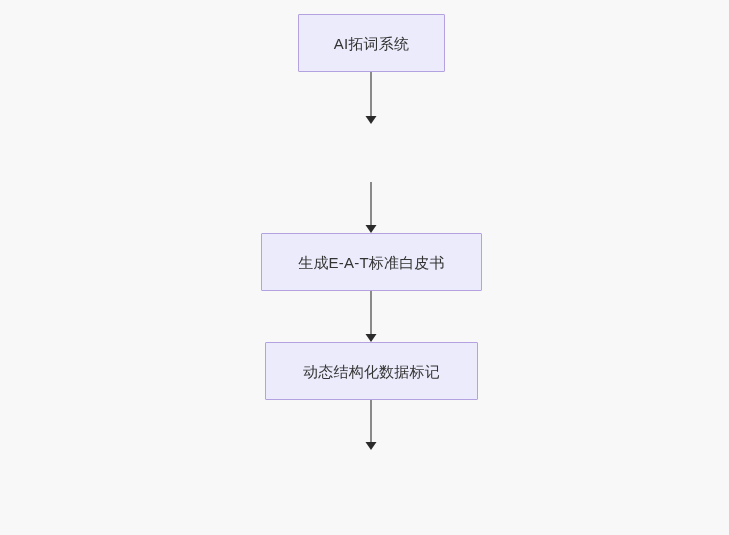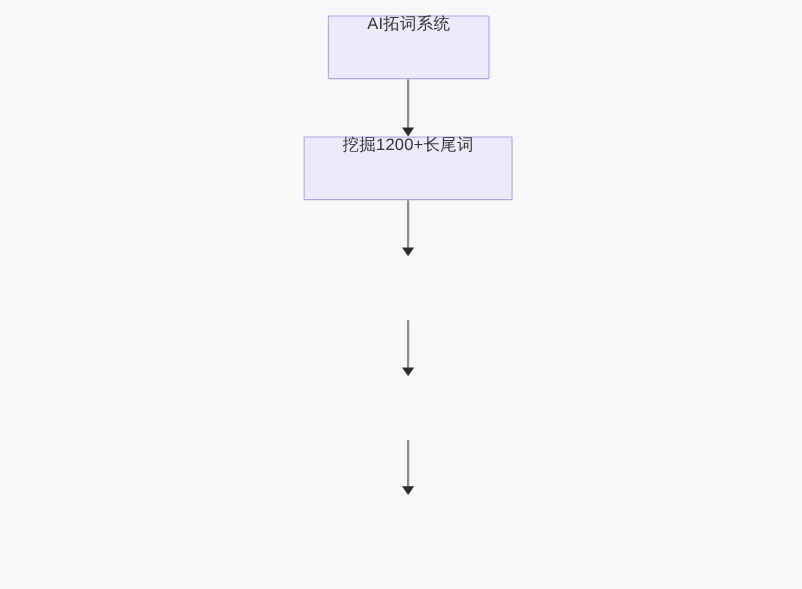--- a/index.html
+++ b/index.html
@@ -19,21 +19,21 @@
     width: 729px;
     height: 535px;
   }
   .node {
     position: absolute;
     box-sizing: border-box;
     background: #ebebfb;
     border: 1.6px solid #b3a1e0;
     border-radius: 1px;
     display: flex;
-    align-items: flex-start;
+    align-items: center;
     justify-content: center;
     color: #333333;
     font-size: 15px;
     line-height: 1;
     letter-spacing: 0.2px;
     white-space: nowrap;
   }
   .node-label {
     display: block;
     transform: translateY(-0.5px);
@@ -68,16 +68,19 @@
       <line class="edge-line" x1="12" y1="0" x2="12" y2="44" stroke="#8a8a8a"></line>
       <polygon class="edge-arrow" points="6.5,43 17.5,43 12,51" fill="#2b2b2b"></polygon>
     </svg>
     <svg class="edge" width="24" height="50" style="left: 359px; top: 400px;">
       <line class="edge-line" x1="12" y1="0" x2="12" y2="43" stroke="#8a8a8a"></line>
       <polygon class="edge-arrow" points="6.5,42 17.5,42 12,50" fill="#2b2b2b"></polygon>
     </svg>
     <div class="node" style="left: 298px; top: 14px; width: 147px; height: 58px; background: rgb(235, 235, 251); border-color: rgb(179, 161, 224); color: rgb(51, 51, 51);">
       <span class="node-label">AI拓词系统</span>
     </div>
-    <div class="node" style="left: 276px; top: 124px; width: 190px; height: 58px; background: rgb(235, 235, 251); border-color: rgb(179, 161, 224); color: rgb(51, 51, 51);">
-      <span class="node-label">挖掘1200+长尾词</span>
+    <div class="node" style="left: 261px; top: 233px; width: 221px; height: 58px; background: rgb(235, 235, 251); border-color: rgb(179, 161, 224); color: rgb(51, 51, 51);">
+      <span class="node-label">生成E-A-T标准白皮书</span>
+    </div>
+    <div class="node" style="left: 265px; top: 342px; width: 213px; height: 58px; background: rgb(235, 235, 251); border-color: rgb(179, 161, 224); color: rgb(51, 51, 51);">
+      <span class="node-label">动态结构化数据标记</span>
     </div>
   </div>
 
 </body></html>

